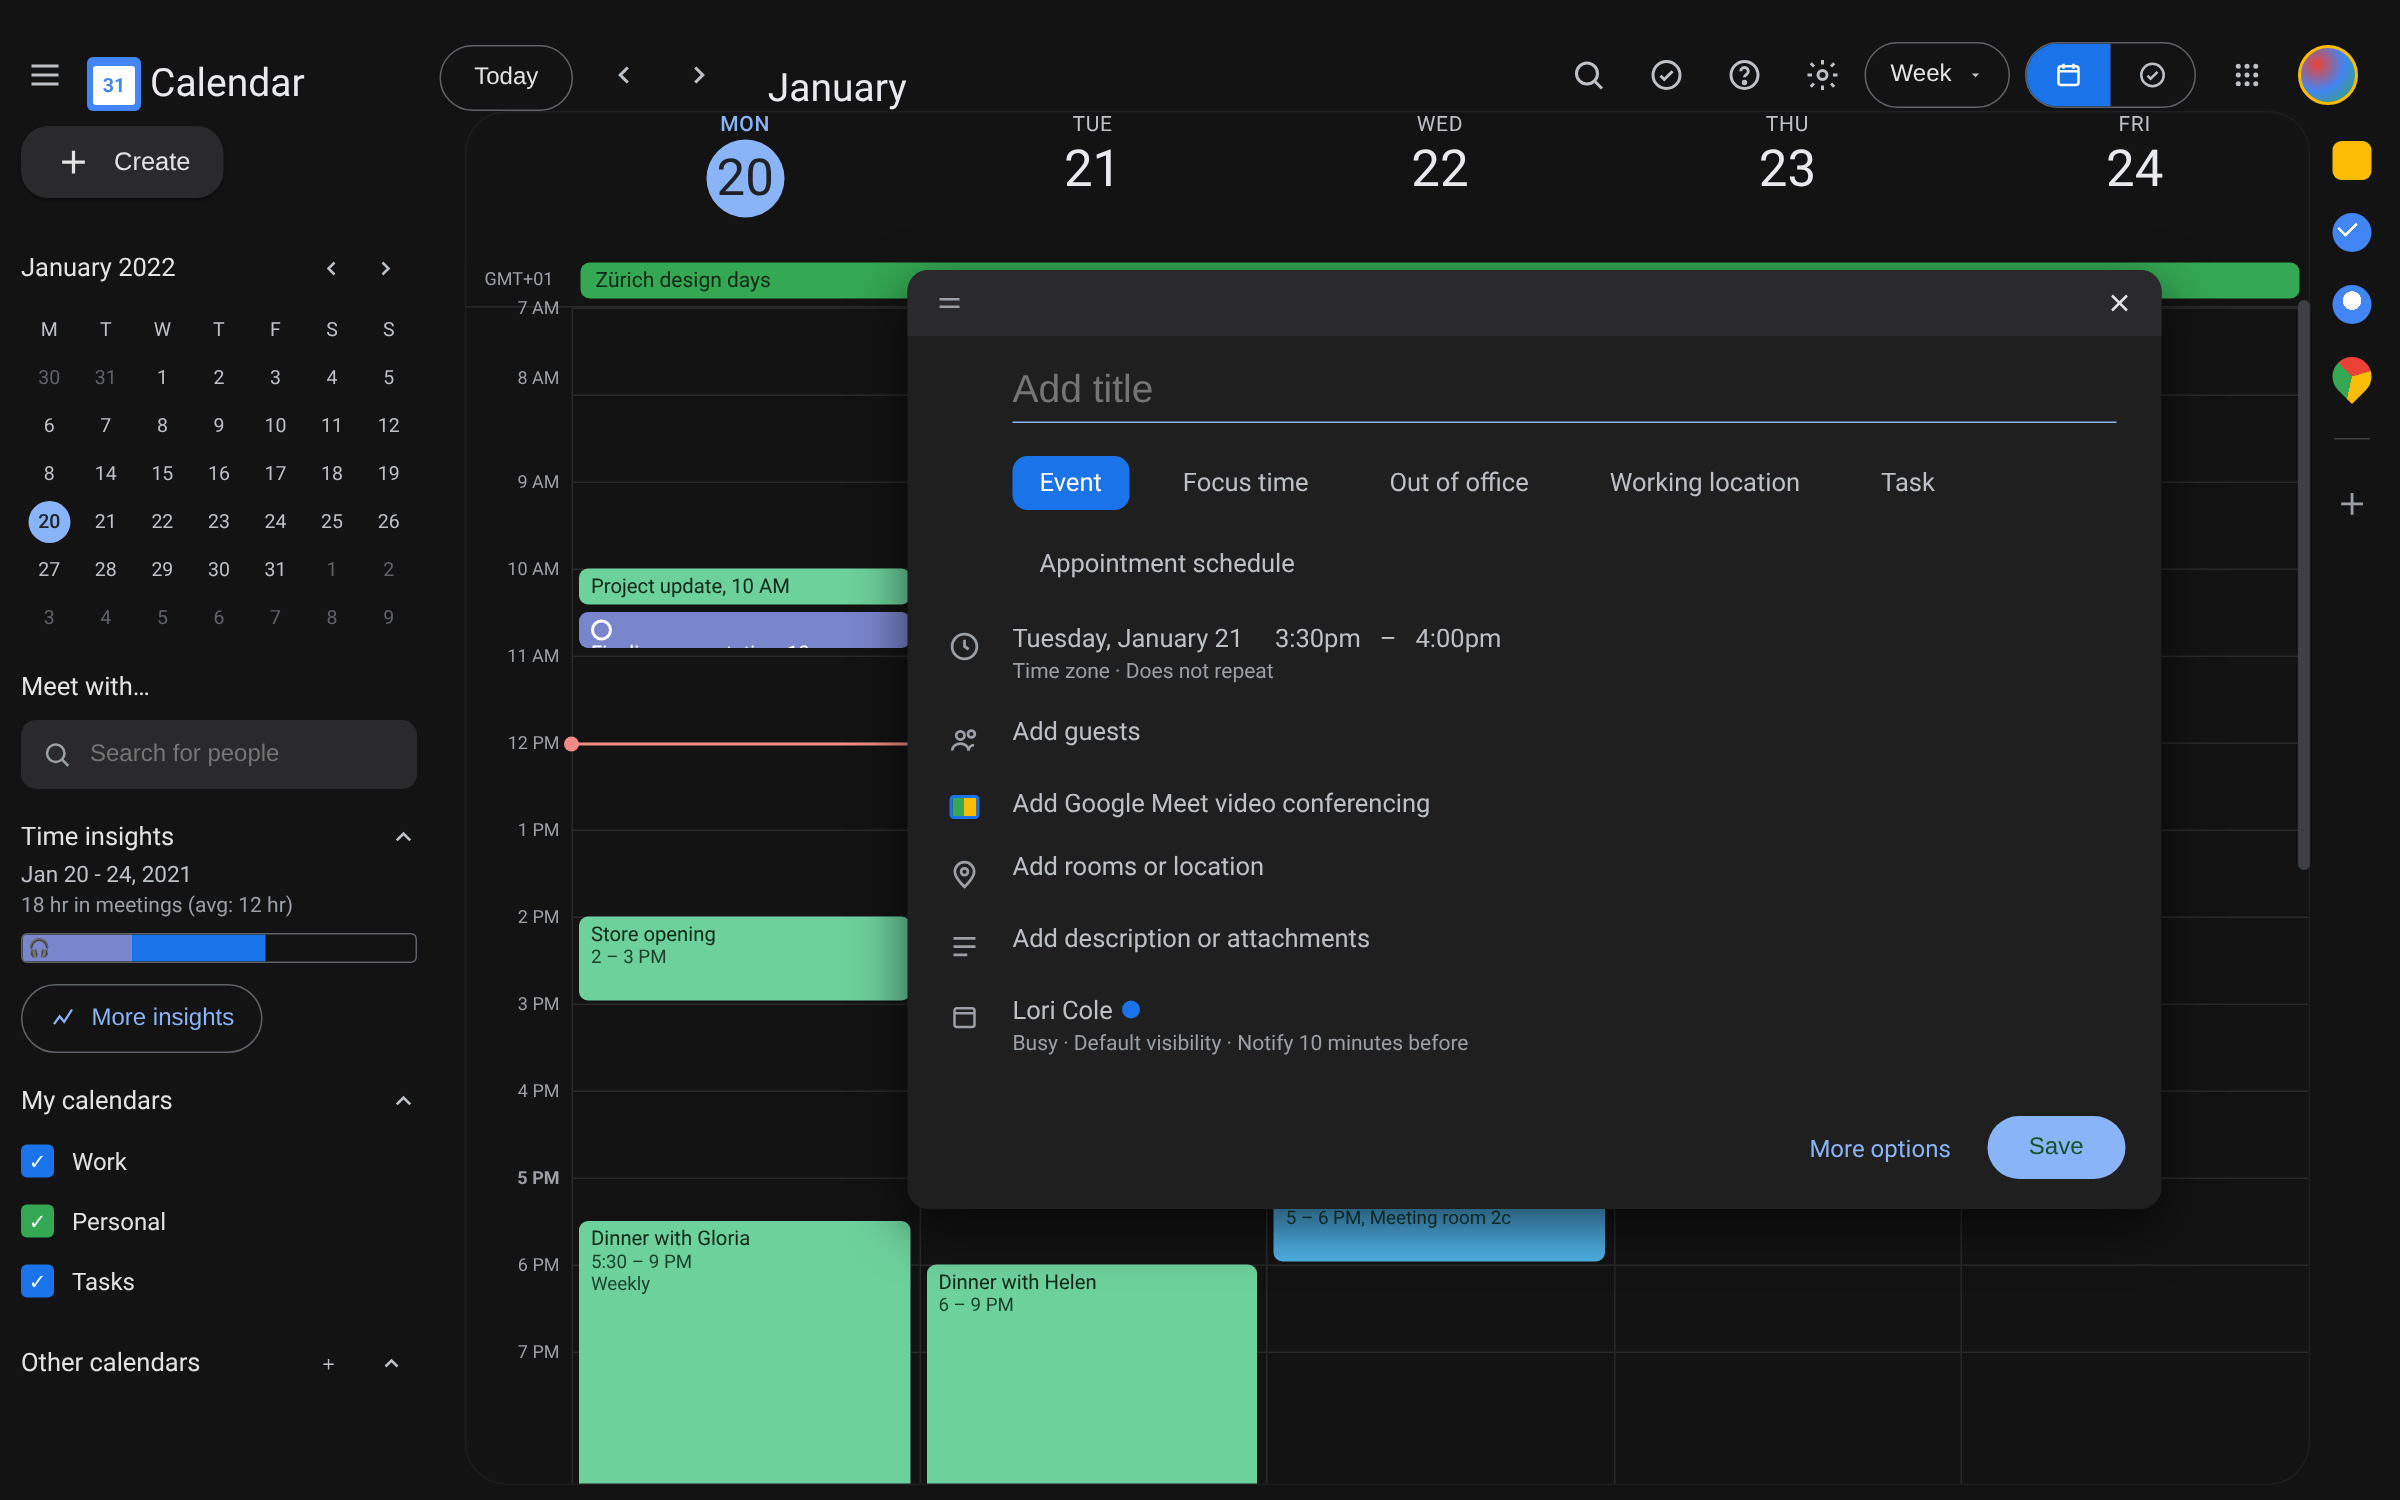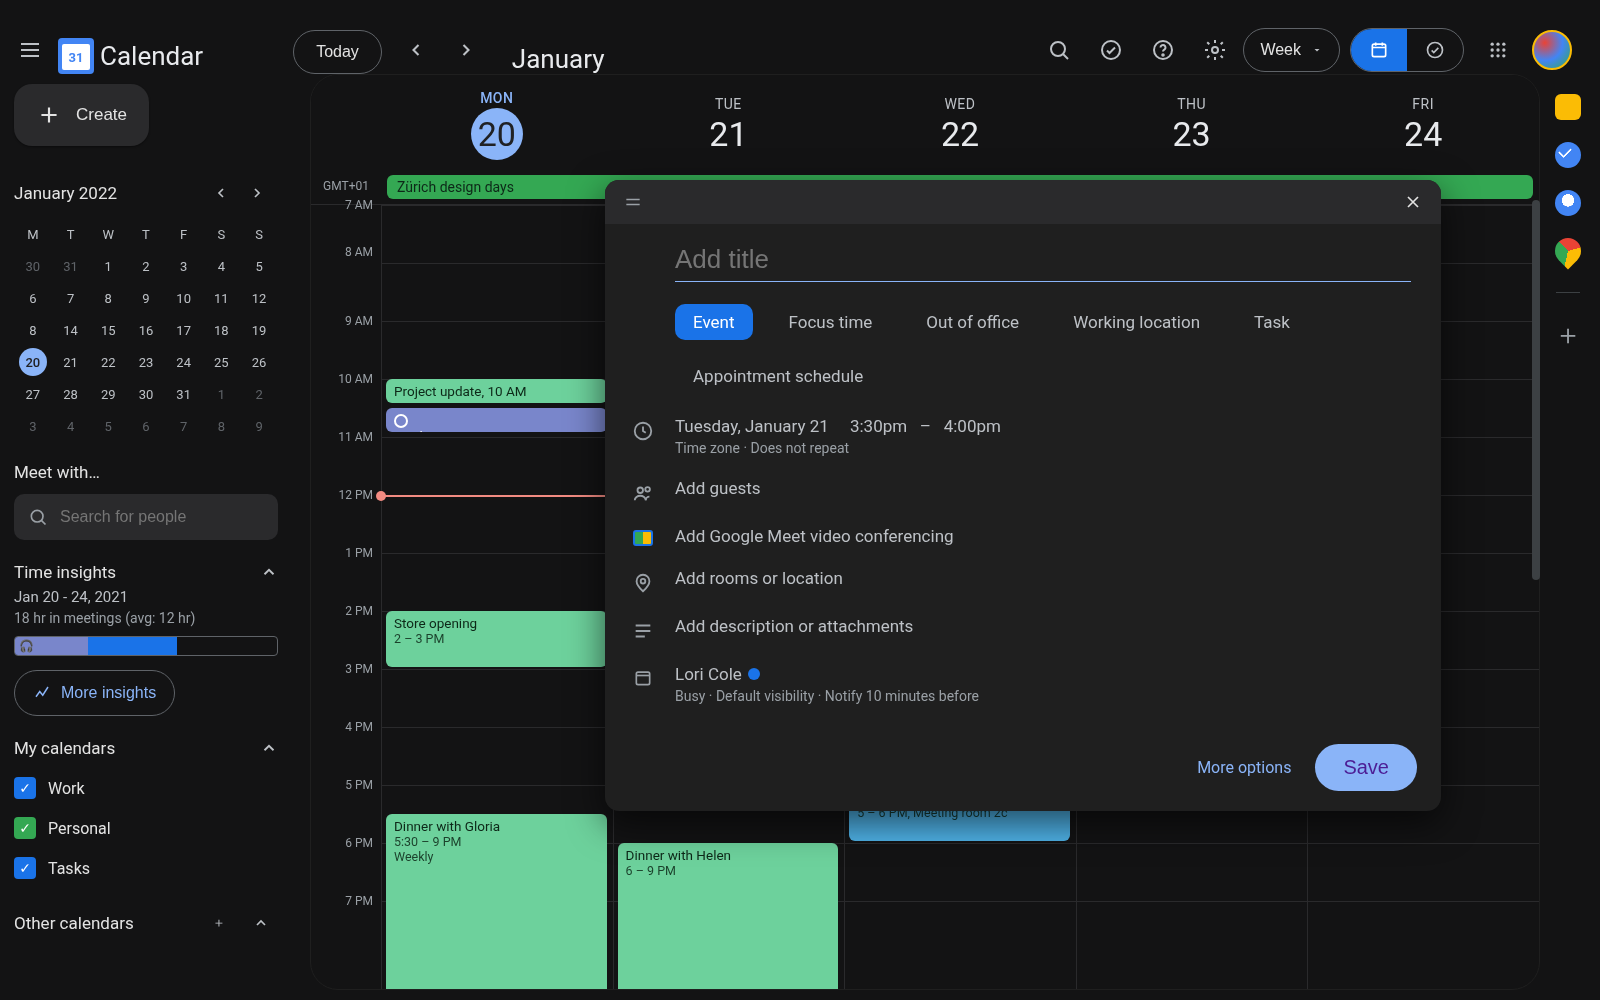--- a/index.html
+++ b/index.html
@@ -70,21 +70,21 @@
   }
 
   
   .sidebar {
     position: absolute; top: 74px; left: 0; width: 296px; bottom: 0;
     padding: 10px 18px 10px 14px;
     color: #e3e3e3; font-size: 15px;
     overflow: hidden;
   }
   .create-btn {
-    height: 62px; padding: 12px 22px;
+    height: 48px; padding: 12px 22px;
     background: #2a2a2c; border:none; border-radius: 18px;
     color: #e3e3e3; font-size: 17px; display:flex; align-items:center; gap:14px;
     cursor: pointer; box-shadow: 0 1px 2px rgba(0,0,0,.4);
   }
   .mini-header {
     margin-top: 30px; display:flex; align-items:center; justify-content:space-between;
     padding-right: 4px;
   }
   .mini-title { font-size: 17px; }
   .mini-nav { display:flex; gap:2px; }
@@ -142,21 +142,21 @@
     position:absolute; top:74px; left:310px; right:60px; bottom:10px;
     background:#131314; border-radius:28px; overflow:hidden;
     border: 1px solid #1f1f1f;
   }
   .day-header {
     height: 100px; display:grid;
     grid-template-columns: 70px repeat(5, 1fr);
     background:#131314;
   }
   .dh-cell {
-    display:flex; flex-direction:column; align-items:center; justify-content:center;
+    display:flex; flex-direction:column; align-items:center; 
     color:#bdc1c6;
   }
   .dh-dow { font-size:14px; letter-spacing:.5px; }
   .dh-dow.today{ color:#8ab4f8; font-weight:500;}
   .dh-num { font-size:34px; color:#e8eaed; margin-top:2px; }
   .dh-num.today {
     background:#8ab4f8; color:#202124; width:52px; height:52px; border-radius:50%;
     display:flex; align-items:center; justify-content:center;
   }
   .allday-row {
@@ -259,22 +259,22 @@
   .meet-icon {
      width:20px; height:16px; background:linear-gradient(90deg,#34a853 50%,#fbbc05 0);
      border:2px solid #1a73e8; border-radius:3px;
   }
   .pop-actions {
     margin-top: 40px; display:flex; justify-content:flex-end; align-items:center;
     gap: 24px; padding-right: 24px; font-size:16px;
   }
   .more-link { color:#8ab4f8; cursor:pointer; }
   .save-btn {
-    background:#8ab4f8; color:#4c1d95; border:none;
-    padding: 12px 28px; font-size:20px; border-radius:24px; cursor:pointer;
+    background:#8ab4f8; color:#14532d; border:none;
+    padding: 12px 28px; font-size:16px; border-radius:24px; cursor:pointer;
   }
   .status-dot{display:inline-block;width:12px;height:12px;border-radius:50%;background:#1a73e8;margin-left:6px;vertical-align:0px;}
 
   svg { display:block; }
 </style>
 </head>
 <body>
 
 <div class="topbar">
   <button class="ico-btn">
@@ -593,21 +593,21 @@
         <div class="hour-label" style="top: 0px;">7 AM</div>
         <div class="hour-label" style="top: 47px;">8 AM</div>
         <div class="hour-label" style="top: 116px;">9 AM</div>
         <div class="hour-label" style="top: 174px;">10 AM</div>
         <div class="hour-label" style="top: 232px;">11 AM</div>
         <div class="hour-label" style="top: 290px;">12 PM</div>
         <div class="hour-label" style="top: 348px;">1 PM</div>
         <div class="hour-label" style="top: 406px;">2 PM</div>
         <div class="hour-label" style="top: 464px;">3 PM</div>
         <div class="hour-label" style="top: 522px;">4 PM</div>
-        <div class="hour-label" style="top: 580px;">5 PM</div>
+        <div class="hour-label" style="top: 580px; font-weight: bold;">5 PM</div>
         <div class="hour-label" style="top: 638px;">6 PM</div>
         <div class="hour-label" style="top: 696px;">7 PM</div>
       </div>
       <div class="daycol">
         <div class="hline" style="top: 0px;"></div>
         <div class="hline" style="top: 58px;"></div>
         <div class="hline" style="top: 116px;"></div>
         <div class="hline" style="top: 174px;"></div>
         <div class="hline" style="top: 232px;"></div>
         <div class="hline" style="top: 290px;"></div>

